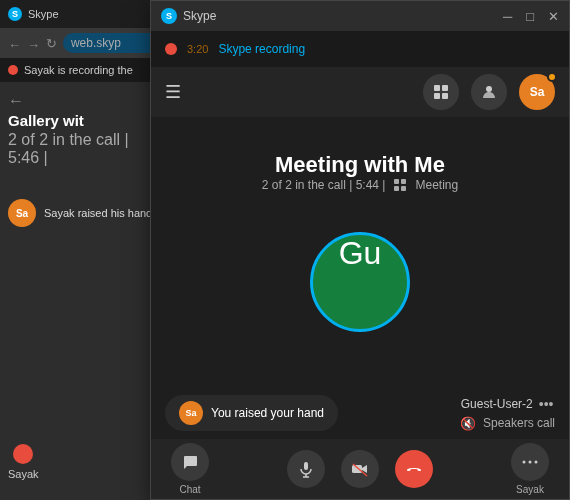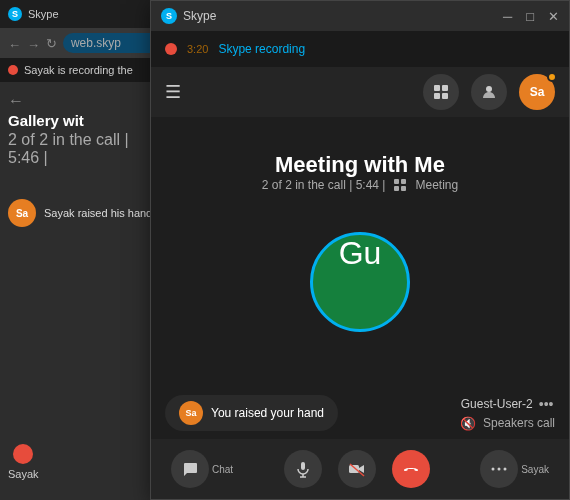--- a/index.html
+++ b/index.html
@@ -435,20 +435,21 @@
       background: #252525;
       height: 60px;
       display: flex;
       align-items: center;
       justify-content: space-between;
       padding: 0 20px;
     }
 
     .control-btn {
       display: flex;
+      flex-direction: column;
       align-items: center;
       gap: 3px;
       cursor: pointer;
       text-align: center;
     }
 
     .control-icon {
       width: 38px;
       height: 38px;
       border-radius: 50%;

